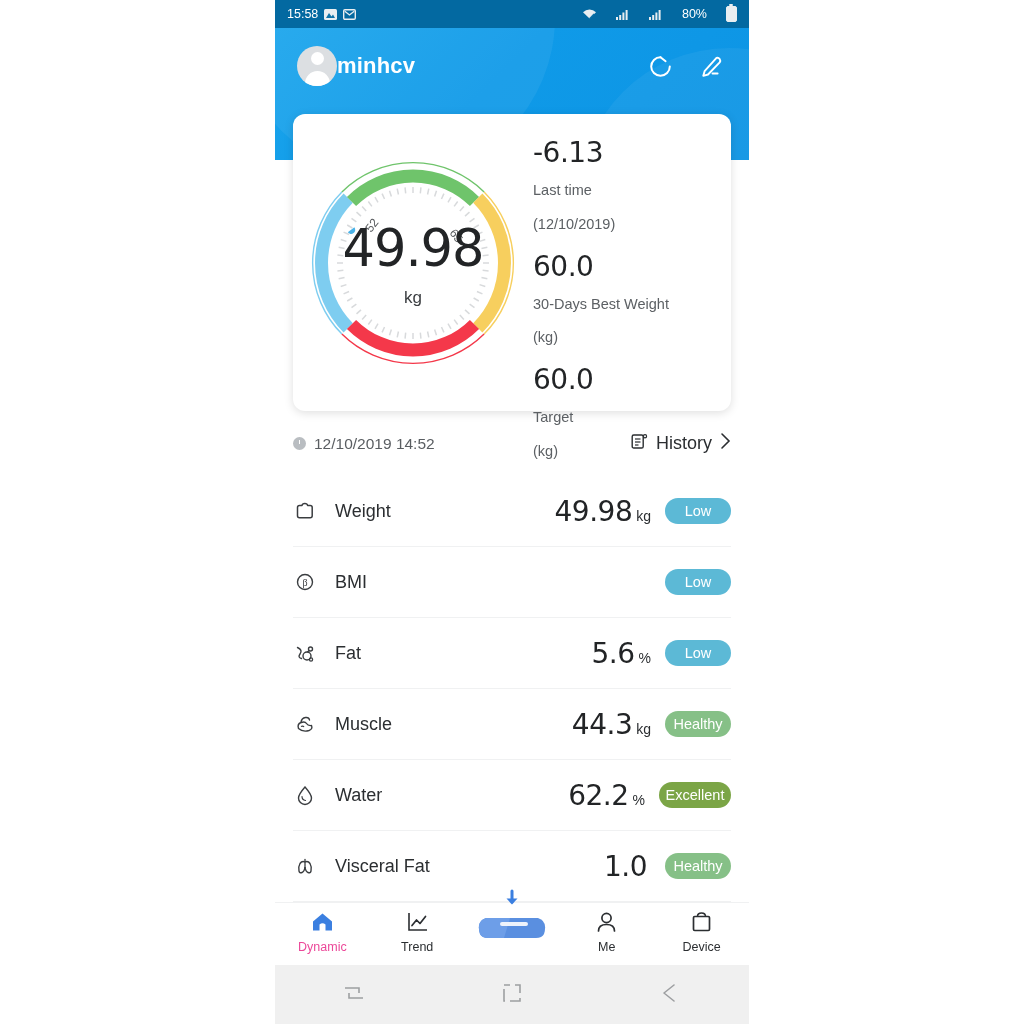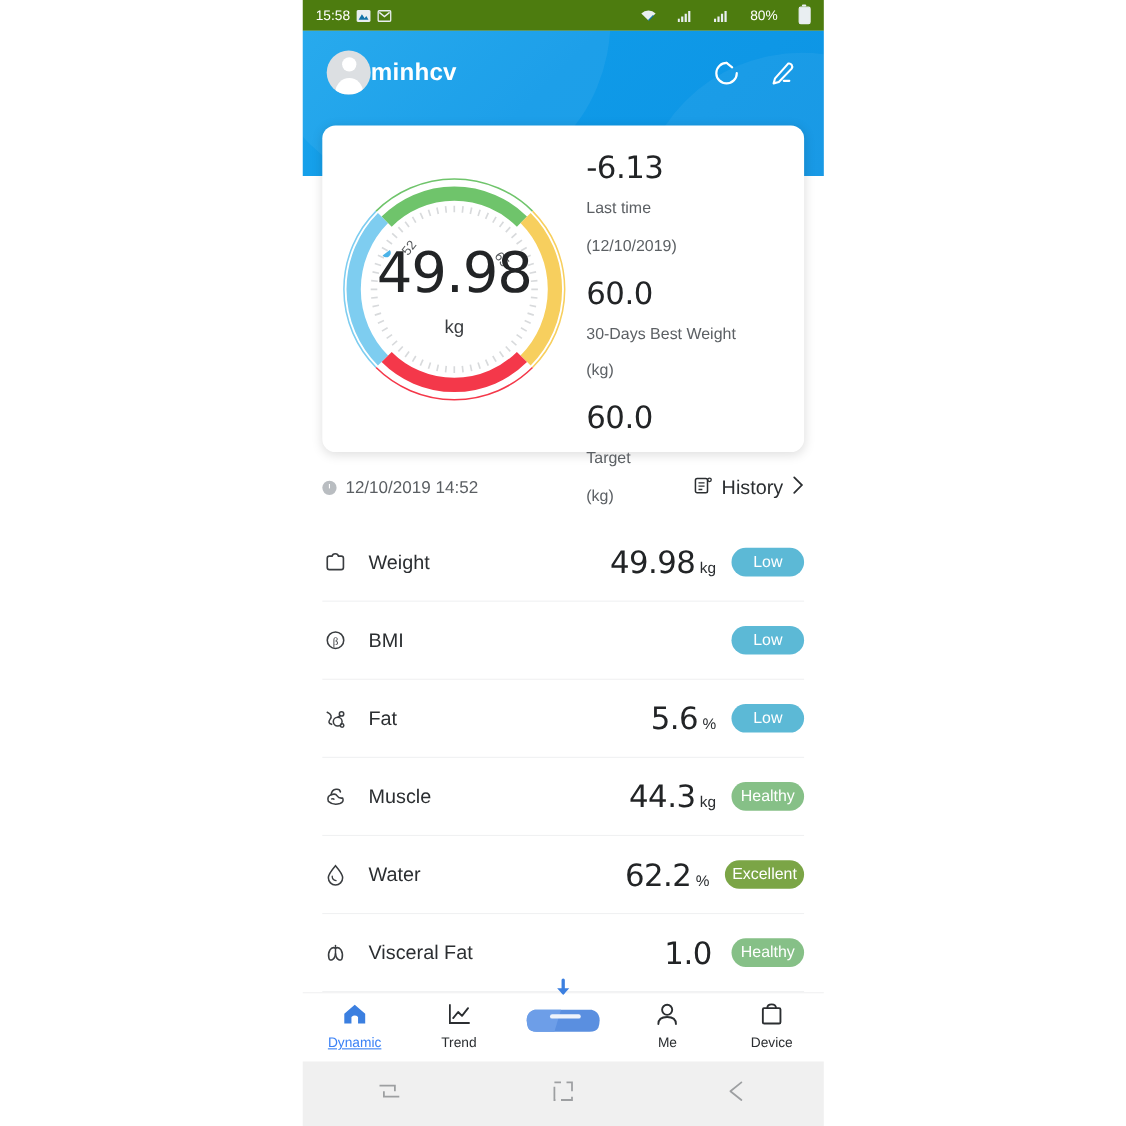--- a/index.html
+++ b/index.html
@@ -13,21 +13,21 @@
     position: absolute;
     left: 275px; top: 0;
     width: 474px; height: 1024px;
     background: #ffffff;
     overflow: hidden;
   }
 
   
   .statusbar {
     height: 28px;
-    background: #4d7c0f;
+    background: #0369a1;
     display: flex; align-items: center;
     padding: 0 12px;
     color: #ffffff;
     font-size: 12.5px;
     position: relative;
   }
   .statusbar .sb-left { display: flex; align-items: center; gap: 6px; }
   .statusbar .sb-right {
     margin-left: auto; display: flex; align-items: center; gap: 19px;
     font-size: 12.5px;
@@ -177,21 +177,21 @@
     width: 474px; height: 62px;
     background: #ffffff;
     border-top: 1px solid #f0f1f2;
     display: flex; align-items: flex-start;
   }
   .tab {
     flex: 1; display: flex; flex-direction: column; align-items: center;
     padding-top: 8px; cursor: pointer;
   }
   .tab-label { font-size: 12.5px; color: #2b2e31; margin-top: 3px; }
-  .tab.active .tab-label { color: #3b82f6; text-decoration: underline; }
+  .tab.active .tab-label { color: #ec4899; }
   .tab-center { position: relative; }
   .scale-btn {
     position: absolute; left: 50%; transform: translateX(-50%);
     top: -14px; cursor: pointer;
     display: flex; flex-direction: column; align-items: center;
   }
 
   
   .androidnav {
     position: absolute; left: 0; bottom: 0;

